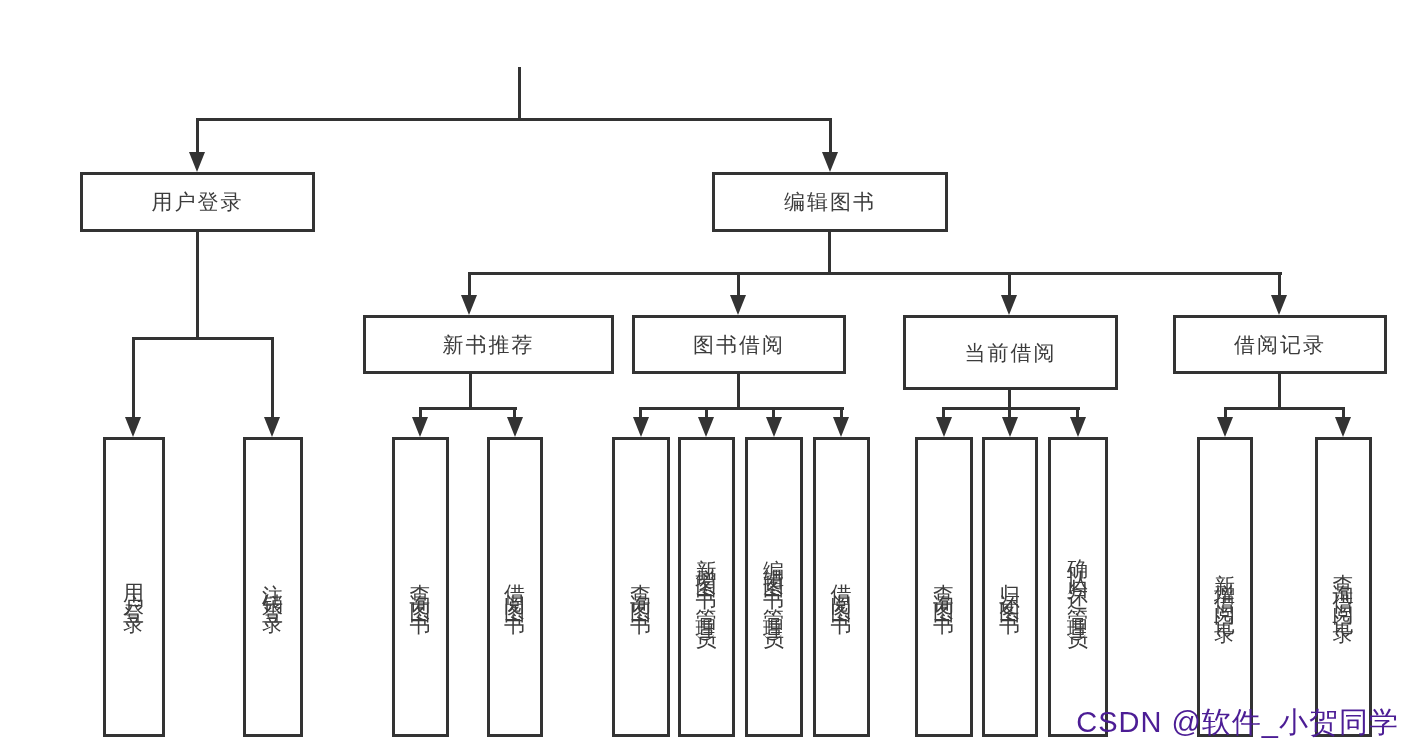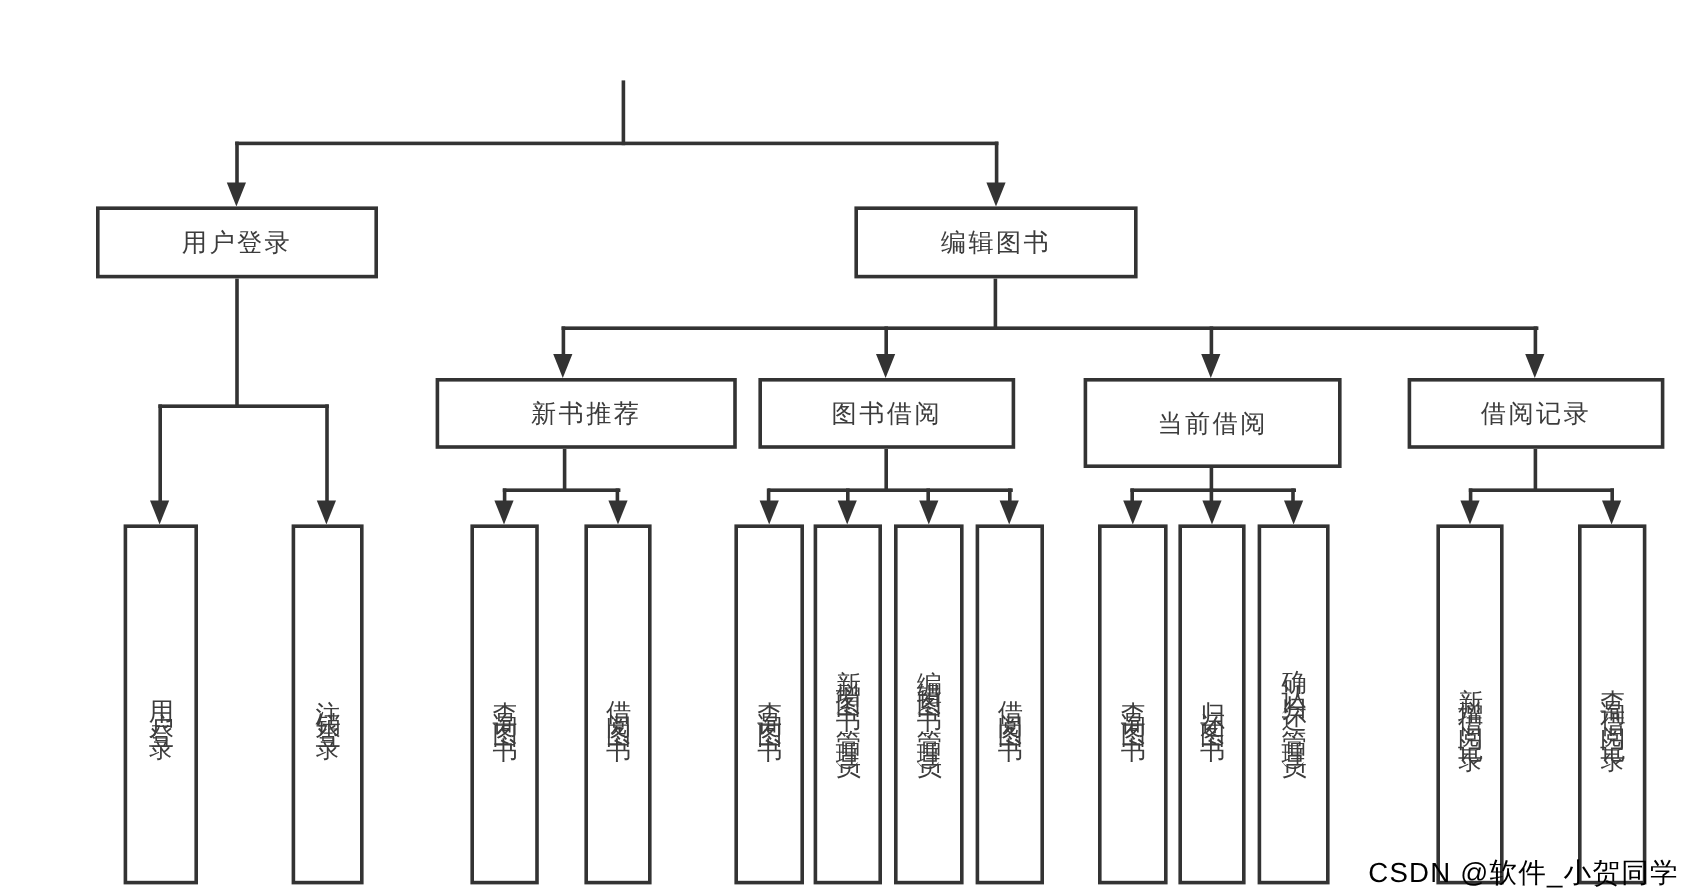--- a/index.html
+++ b/index.html
@@ -17,22 +17,22 @@
     writing-mode:vertical-rl; text-orientation:upright;
     font-size:21px; letter-spacing:10px; line-height:1;
   }
   .line { position:absolute; background:#333333; }
   .arrow {
     position:absolute; width:0; height:0;
     border-left:8px solid transparent; border-right:8px solid transparent;
     border-top:20px solid #333333;
   }
   .watermark {
-    position:absolute; right:6px; bottom:4px; font-size:23px;
-    color:#000000; z-index:5; letter-spacing:1px; white-space:nowrap;
+    position:absolute; right:6px; bottom:4px; font-size:29px;
+    color:#4c1d95; z-index:5; letter-spacing:1px; white-space:nowrap;
   }
 </style>
 </head>
 <body>
 
 <div class="canvas">
 
   <div class="line" style="left:518px; top:67px; width:3px; height:54px;"></div>
   <div class="line" style="left:196px; top:118px; width:636px; height:3px;"></div>
   <div class="line" style="left:196px; top:118px; width:3px; height:38px;"></div>

